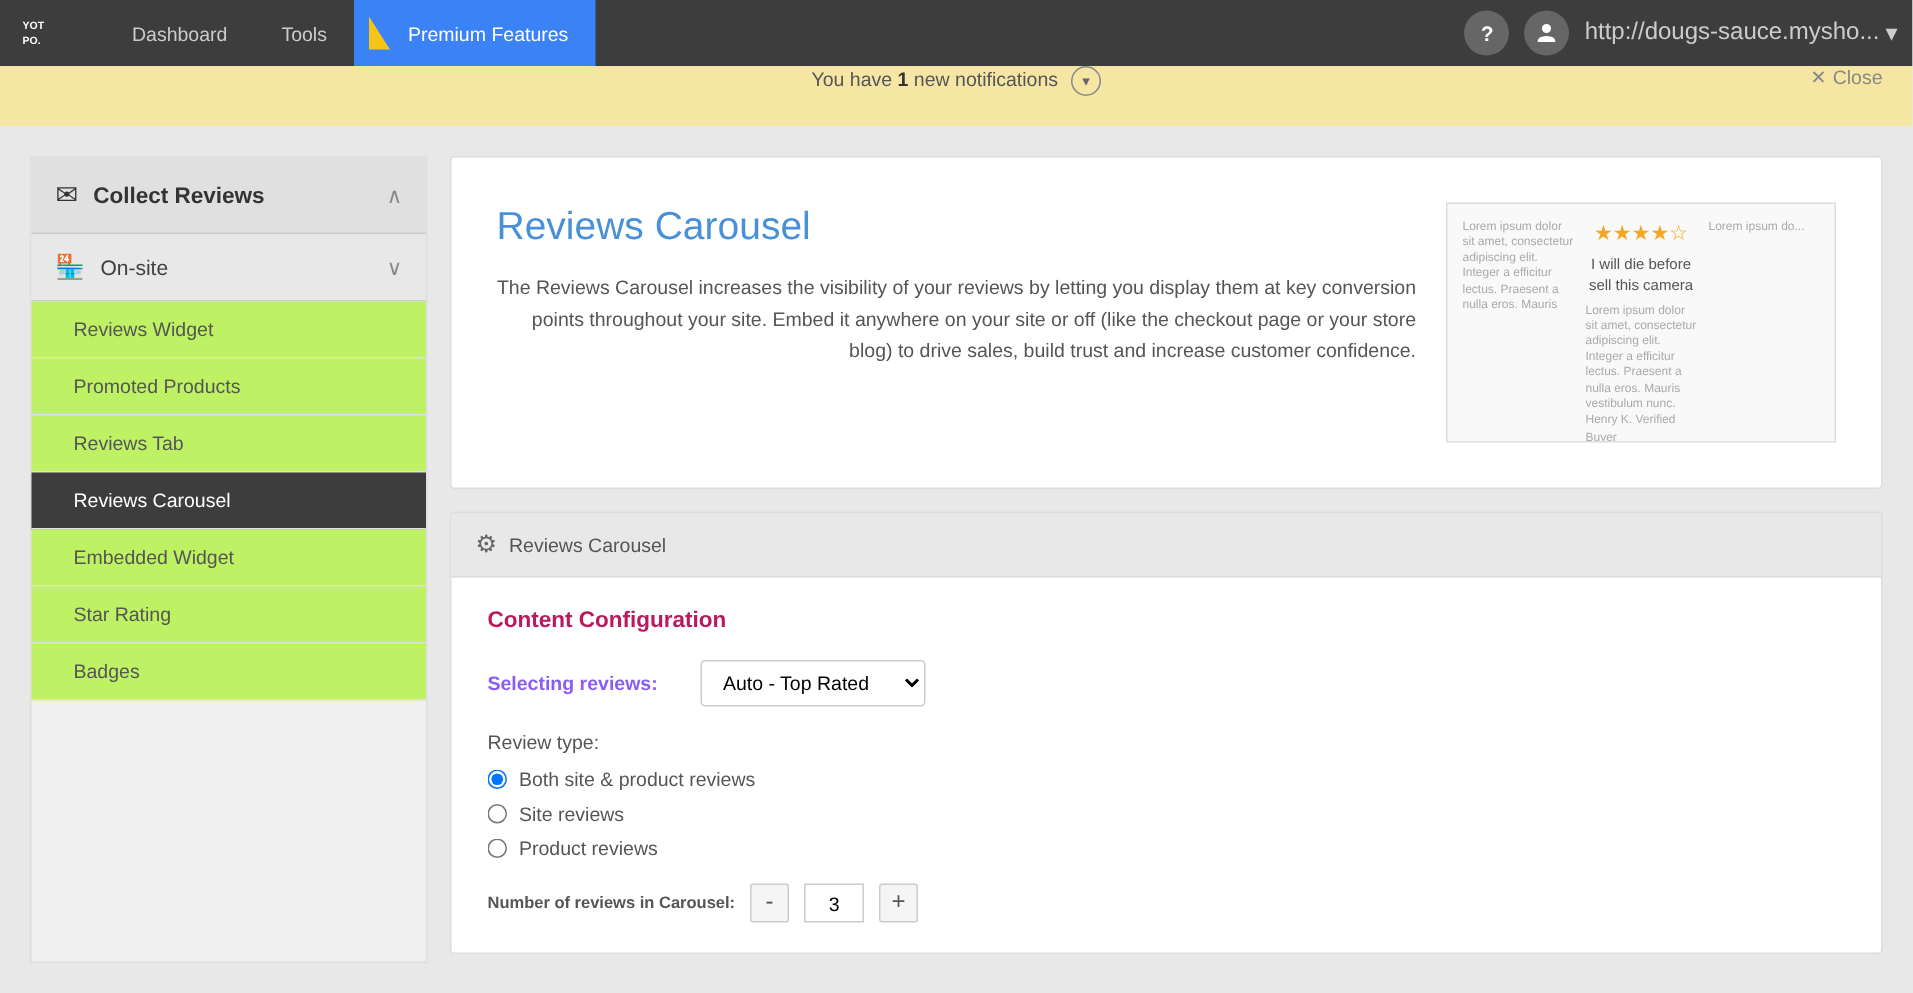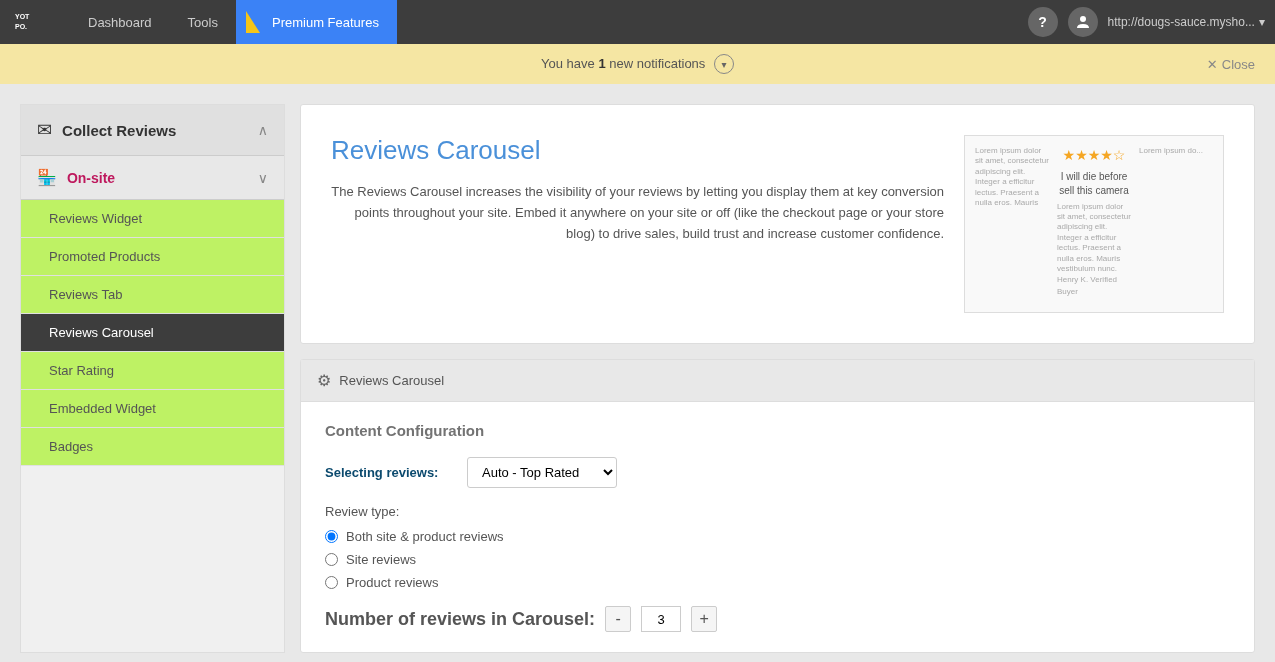--- a/index.html
+++ b/index.html
@@ -67,33 +67,32 @@
       color: #fff;
       display: flex;
       align-items: center;
       justify-content: center;
       cursor: pointer;
       font-size: 14px;
       font-weight: bold;
     }
     .nav-url {
       color: #ccc;
-      font-size: 12px;
+      font-size: 16px;
       cursor: pointer;
       display: flex;
       align-items: center;
       gap: 4px;
     }
 
     
     .notification-bar {
       background: #f5e6a3;
       height: 40px;
       display: flex;
-      align-items: center;
       justify-content: center;
       font-size: 13px;
       color: #555;
       position: relative;
     }
     .notification-bar .close-btn {
       position: absolute;
       right: 20px;
       cursor: pointer;
       color: #888;
@@ -147,21 +146,21 @@
     .sidebar-subsection-header {
       background: #e8e8e8;
       padding: 12px 16px;
       display: flex;
       align-items: center;
       gap: 10px;
       cursor: pointer;
       border-bottom: 1px solid #ccc;
     }
     .sidebar-subsection-header .icon { font-size: 16px; color: #4a90d9; }
-    .sidebar-subsection-header .label { font-size: 14px; font-weight: 700; flex: 1; color: #be185d; }
+    .sidebar-subsection-header .label { font-size: 14px; font-weight: 400; flex: 1; color: #404040; }
     .sidebar-subsection-header .arrow { color: #888; font-size: 14px; }
     .sidebar-item {
       padding: 11px 16px 11px 28px;
       cursor: pointer;
       color: #555;
       font-size: 13px;
       border-bottom: 1px solid #e0e0e0;
       background: #bef264;
     }
     .sidebar-item.active {
@@ -197,21 +196,21 @@
       color: #555;
       text-align: right;
     }
     .hero-preview {
       width: 260px;
       min-width: 260px;
       border: 1px solid #ddd;
       background: #f9f9f9;
       overflow: hidden;
       position: relative;
-      height: 178px;
+      height: 160px;
     }
     .preview-inner {
       display: flex;
       align-items: flex-start;
       height: 100%;
       padding: 10px;
       gap: 8px;
       overflow: hidden;
     }
     .preview-col {
@@ -249,32 +248,32 @@
       align-items: center;
       gap: 8px;
       border-bottom: 1px solid #ddd;
     }
     .config-header .wrench-icon { font-size: 16px; color: #666; }
     .config-header .title { font-size: 13px; color: #555; }
     .config-body { padding: 20px 24px; }
     .config-section-title {
       font-size: 15px;
       font-weight: 600;
-      color: #737373;
+      color: #be185d;
       margin-bottom: 18px;
     }
     .config-row {
       display: flex;
       align-items: center;
       margin-bottom: 16px;
       gap: 12px;
     }
     .config-label {
       font-size: 13px;
-      color: #0c4a6e;
+      color: #8b5cf6;
       font-weight: 600;
       min-width: 130px;
     }
     .config-select {
       padding: 6px 10px;
       border: 1px solid #ccc;
       border-radius: 3px;
       font-size: 13px;
       background: #fff;
       cursor: pointer;
@@ -295,21 +294,21 @@
       font-size: 13px;
       color: #555;
     }
     .radio-row input[type="radio"] { cursor: pointer; }
     .num-reviews-row {
       display: flex;
       align-items: center;
       gap: 10px;
     }
     .num-reviews-label {
-      font-size: 18px;
+      font-size: 11px;
       color: #555;
       font-weight: 600;
     }
     .num-btn {
       width: 26px;
       height: 26px;
       border: 1px solid #ccc;
       background: #f5f5f5;
       cursor: pointer;
       display: flex;
@@ -384,22 +383,22 @@
     </div>
     <div class="sidebar-subsection-header">
       <span class="icon">🏪</span>
       <span class="label">On-site</span>
       <span class="arrow">∨</span>
     </div>
     <div class="sidebar-item">Reviews Widget</div>
     <div class="sidebar-item">Promoted Products</div>
     <div class="sidebar-item">Reviews Tab</div>
     <div class="sidebar-item active">Reviews Carousel</div>
+    <div class="sidebar-item">Embedded Widget</div>
     <div class="sidebar-item">Star Rating</div>
-    <div class="sidebar-item">Embedded Widget</div>
     <div class="sidebar-item">Badges</div>
   </div>
 
   <div class="content-area">
 
     <div class="hero-card">
       <div class="hero-text">
         <h1 class="hero-title">Reviews Carousel</h1>
         <p class="hero-description">The Reviews Carousel increases the visibility of your reviews by letting you display them at key conversion points throughout your site. Embed it anywhere on your site or off (like the checkout page or your store blog) to drive sales, build trust and increase customer confidence.</p>
       </div>

